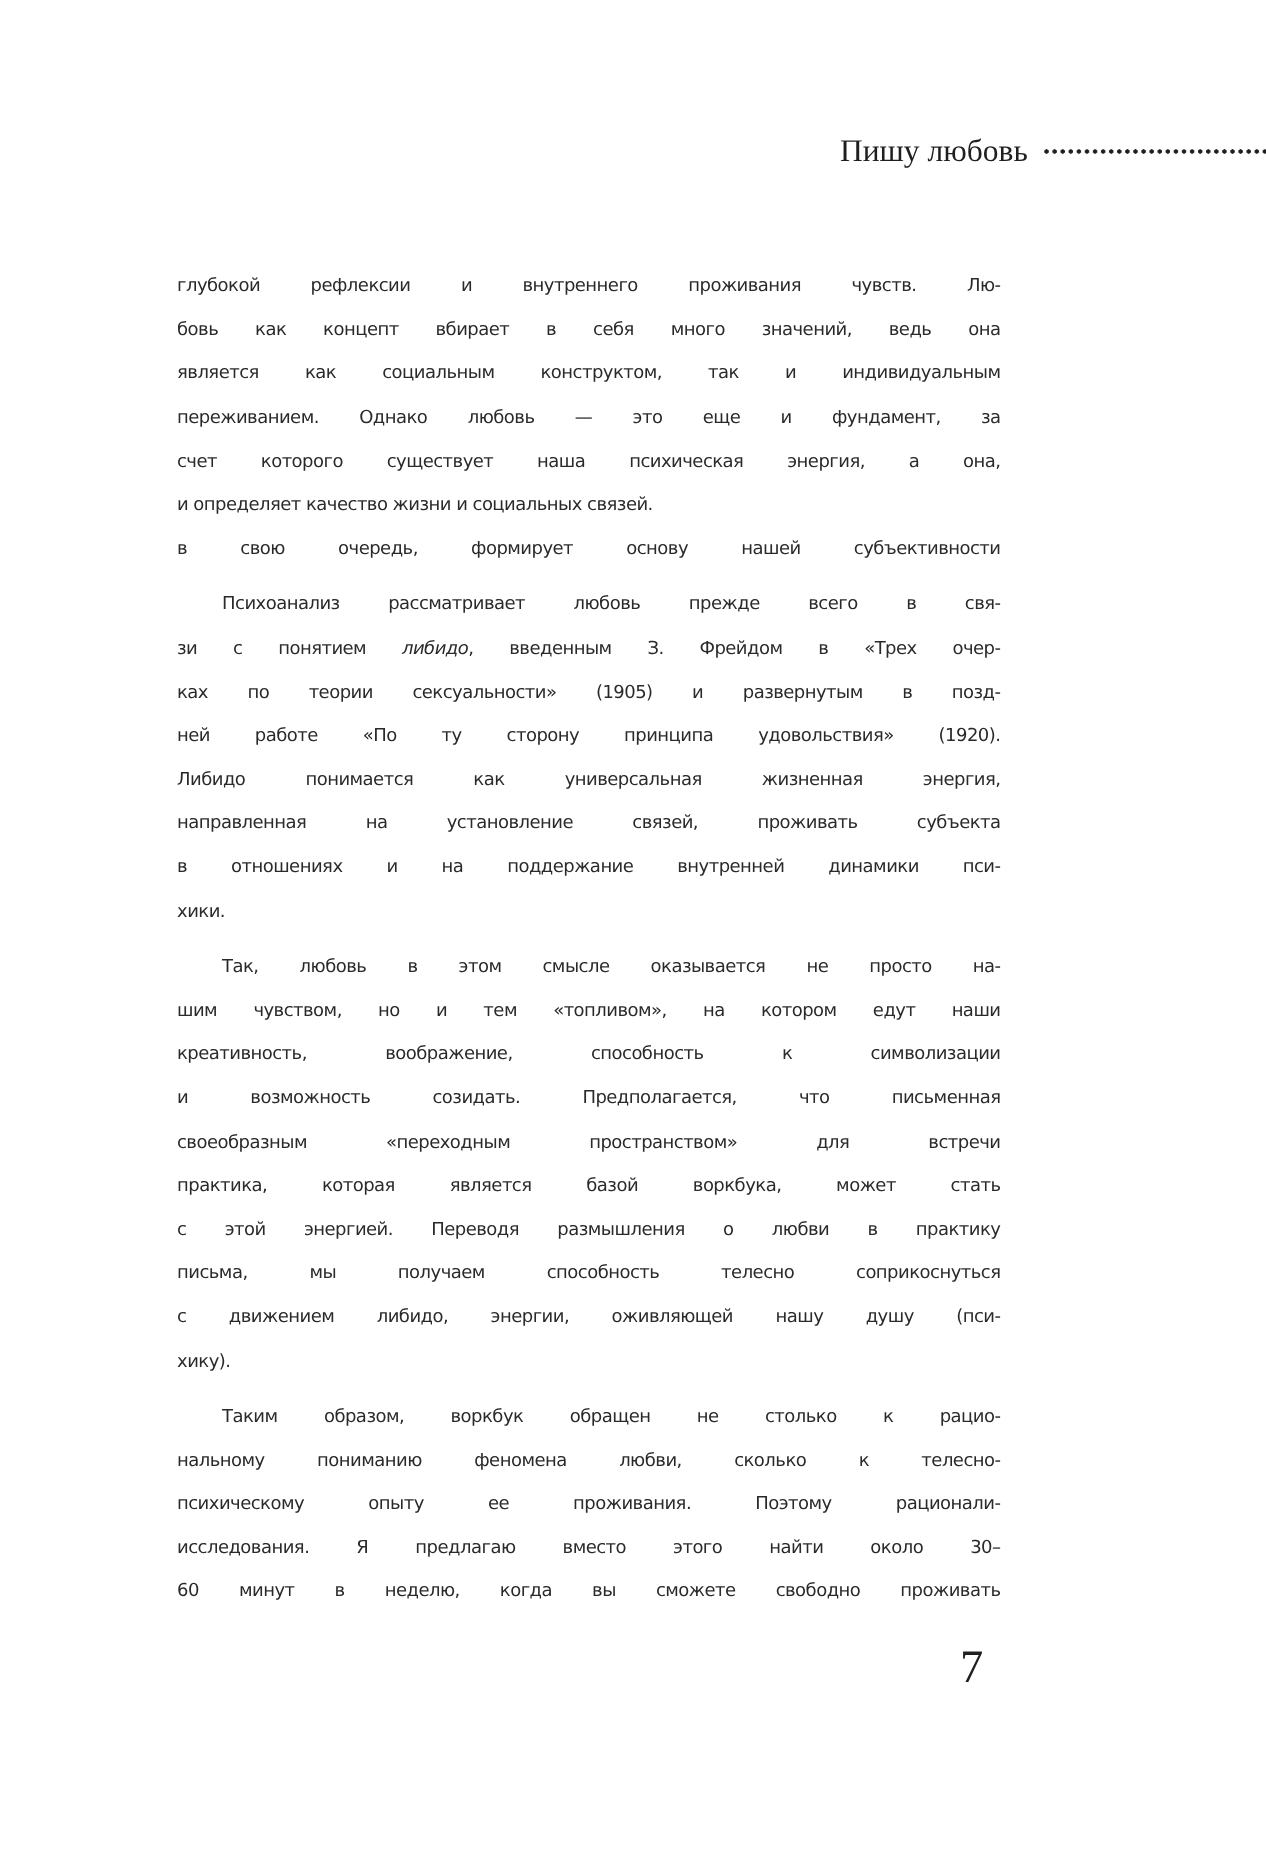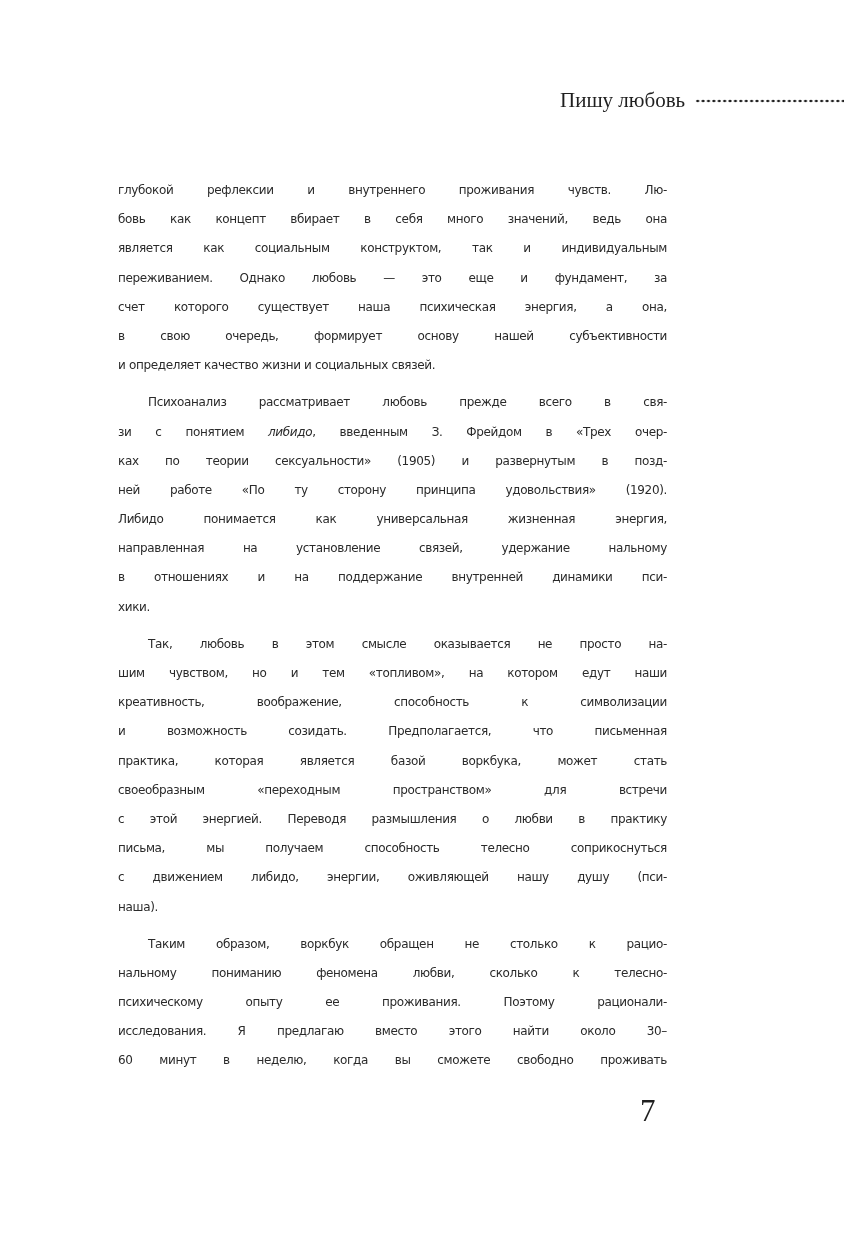--- a/index.html
+++ b/index.html
@@ -27,44 +27,44 @@
   <span class="leader"></span>
 </div>
 
 <div class="body">
   <div class="para">
     <span class="line">глубокой рефлексии и внутреннего проживания чувств. Лю-</span>
     <span class="line">бовь как концепт вбирает в себя много значений, ведь она</span>
     <span class="line">является как социальным конструктом, так и индивидуальным</span>
     <span class="line">переживанием. Однако любовь — это еще и фундамент, за</span>
     <span class="line">счет которого существует наша психическая энергия, а она,</span>
+    <span class="line last">и определяет качество жизни и социальных связей.</span>
     <span class="line">в свою очередь, формирует основу нашей субъективности</span>
-    <span class="line last">и определяет качество жизни и социальных связей.</span>
   </div>
   <div class="para">
     <span class="line indent">Психоанализ рассматривает любовь прежде всего в свя-</span>
     <span class="line">зи с понятием <em>либидо</em>, введенным З. Фрейдом в «Трех очер-</span>
     <span class="line">ках по теории сексуальности» (1905) и развернутым в позд-</span>
     <span class="line">ней работе «По ту сторону принципа удовольствия» (1920).</span>
     <span class="line">Либидо понимается как универсальная жизненная энергия,</span>
-    <span class="line">направленная на установление связей, удержание нальному</span>
+    <span class="line">направленная на установление связей, проживать субъекта</span>
     <span class="line">в отношениях и на поддержание внутренней динамики пси-</span>
     <span class="line last">хики.</span>
   </div>
   <div class="para">
     <span class="line indent">Так, любовь в этом смысле оказывается не просто на-</span>
     <span class="line">шим чувством, но и тем «топливом», на котором едут наши</span>
     <span class="line">креативность, воображение, способность к символизации</span>
     <span class="line">и возможность созидать. Предполагается, что письменная</span>
+    <span class="line">своеобразным «переходным пространством» для встречи</span>
     <span class="line">практика, которая является базой воркбука, может стать</span>
-    <span class="line">своеобразным «переходным пространством» для встречи</span>
     <span class="line">с этой энергией. Переводя размышления о любви в практику</span>
     <span class="line">письма, мы получаем способность телесно соприкоснуться</span>
     <span class="line">с движением либидо, энергии, оживляющей нашу душу (пси-</span>
-    <span class="line last">наша).</span>
+    <span class="line last">хику).</span>
   </div>
   <div class="para">
     <span class="line indent">Таким образом, воркбук обращен не столько к рацио-</span>
     <span class="line">нальному пониманию феномена любви, сколько к телесно-</span>
     <span class="line">психическому опыту ее проживания. Поэтому рационали-</span>
     <span class="line">исследования. Я предлагаю вместо этого найти около 30–</span>
     <span class="line">60 минут в неделю, когда вы сможете свободно проживать</span>
   </div>
 </div>
 

